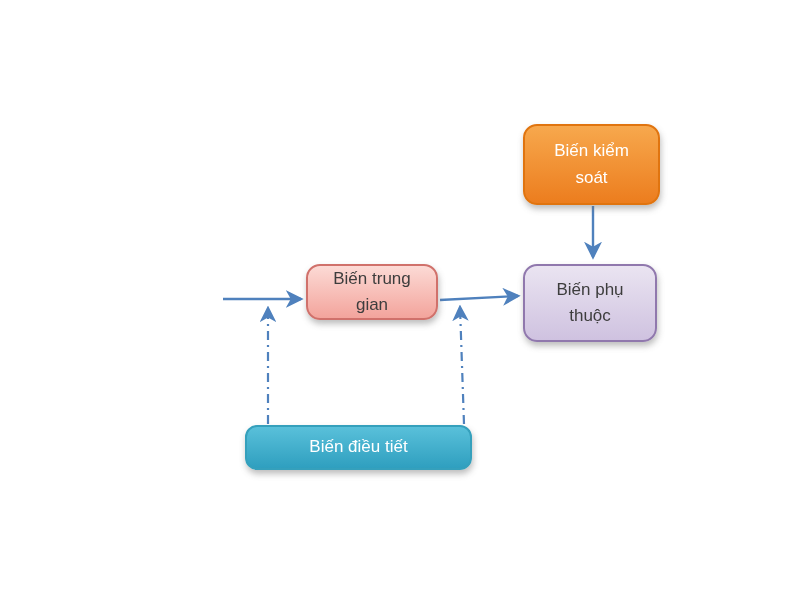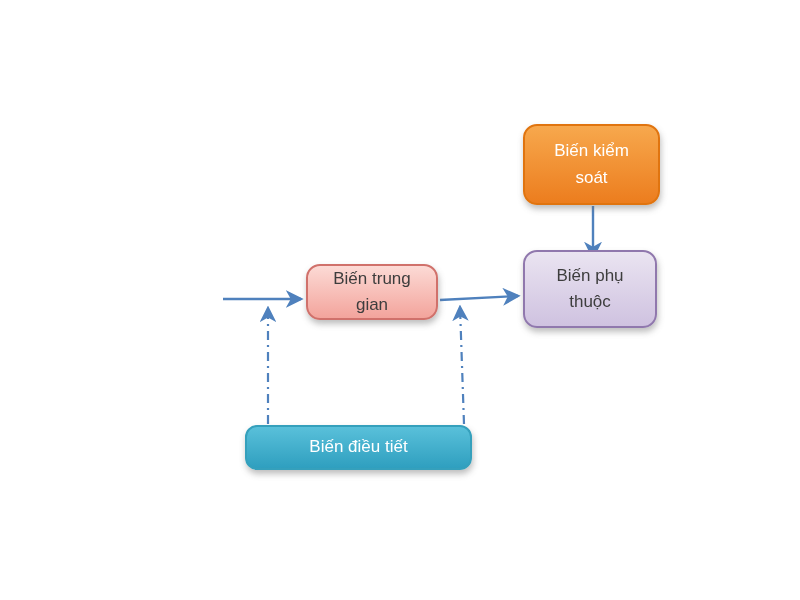--- a/index.html
+++ b/index.html
@@ -41,21 +41,21 @@
     align-items: center;
     justify-content: center;
     text-align: center;
     font-size: 17px;
     line-height: 1.55;
     padding: 4px 12px;
     box-shadow: 1px 4px 6px rgba(110,110,110,0.45);
   }
   .node-independent { left: 85px;  top: 257px; width: 137px; height: 73px; }
   .node-mediator    { left: 306px; top: 264px; width: 132px; height: 56px; }
-  .node-dependent   { left: 523px; top: 250px; width: 134px; height: 78px; }
+  .node-dependent   { left: 523px; top: 264px; width: 134px; height: 78px; }
   .node-control     { left: 523px; top: 124px; width: 137px; height: 81px; }
   .node-moderator   { left: 245px; top: 425px; width: 227px; height: 45px; border-radius: 12px; line-height: 1.2; }
 </style>
 </head>
 <body>
 
 <div class="canvas">
 
   <svg class="edges" viewBox="0 0 800 600" xmlns="http://www.w3.org/2000/svg">
     <defs>

